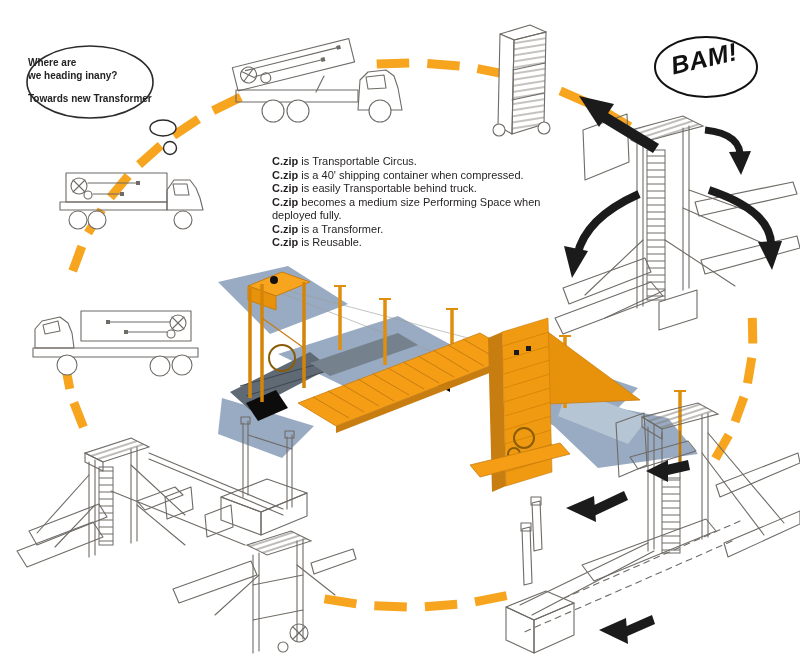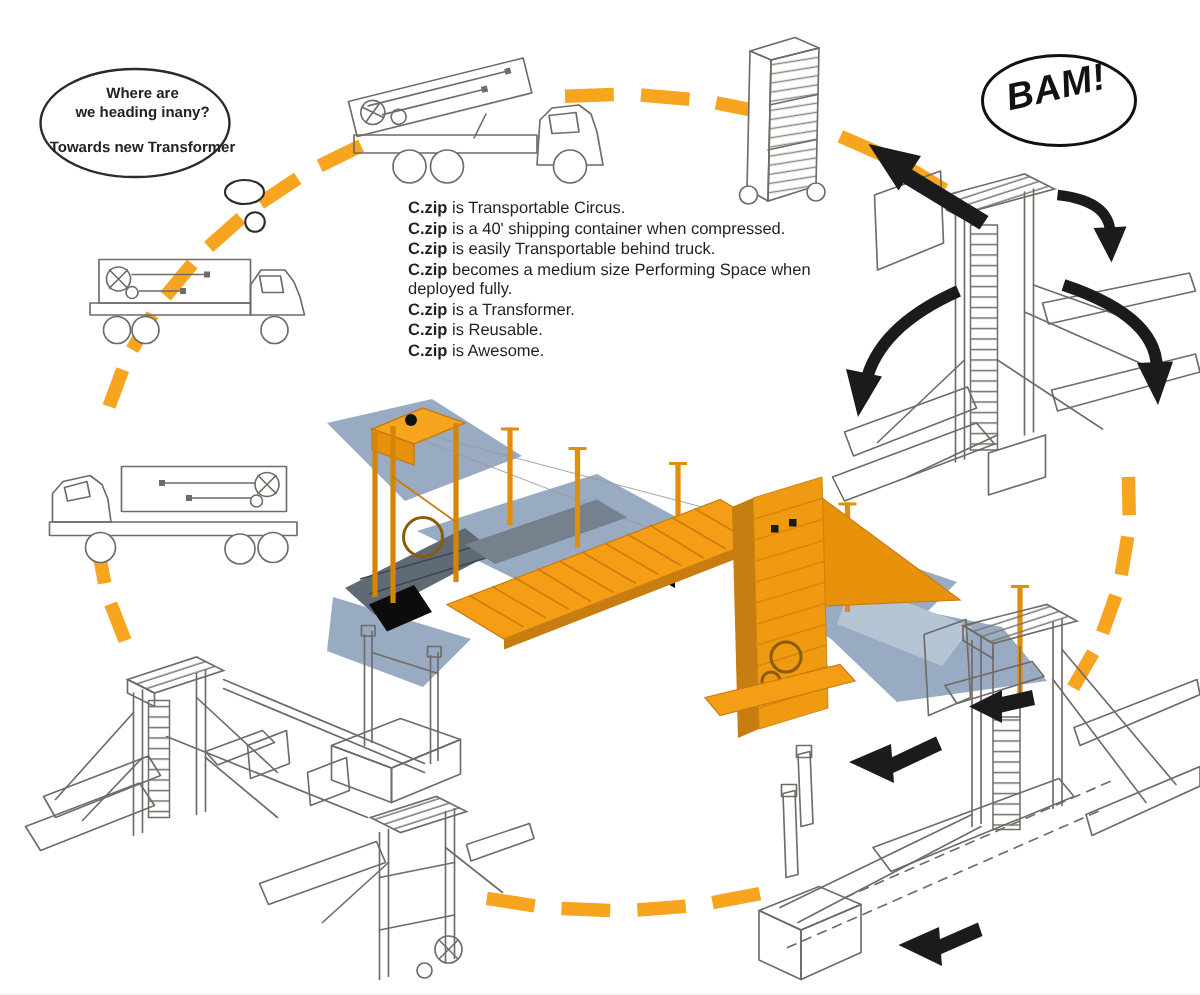--- a/index.html
+++ b/index.html
@@ -4,27 +4,27 @@
 <style>
   html,body{margin:0;padding:0;background:#e8e8e8;}
   #stage{position:relative;width:800px;height:663px;background:#ffffff;overflow:hidden;
          font-family:"Liberation Sans",sans-serif;}
   .abs{position:absolute;}
   svg{display:block;overflow:visible;}
   .pencil{stroke:#6f6b66;stroke-width:1.1;fill:none;stroke-linejoin:round;stroke-linecap:round;}
   .pencil-f{stroke:#6f6b66;stroke-width:1.1;fill:#ffffff;stroke-linejoin:round;}
   .ink{fill:#1b1b1b;stroke:none;}
   .inkline{stroke:#1b1b1b;fill:none;}
-  #thought-text{position:absolute;left:28px;top:56px;width:134px;text-align:center;
+  #thought-text{position:absolute;left:28px;top:56px;width:134px;
     font-size:10px;font-weight:700;color:#222;line-height:13px;}
   #thought-text .gap{height:10px;}
   #bam-text{position:absolute;left:656px;top:44px;width:100px;height:46px;text-align:center;
     font-size:25px;font-weight:700;font-style:italic;color:#111;
     transform:rotate(-13deg);letter-spacing:.5px;}
-  #desc{position:absolute;left:272px;top:133px;width:300px;font-size:11px;color:#231f20;line-height:13.5px;}
+  #desc{position:absolute;left:272px;top:155px;width:300px;font-size:11px;color:#231f20;line-height:13.5px;}
   #desc .b{font-weight:700;}
   #dash-layer line{stroke-width:9;stroke-linecap:butt;}
 </style>
 </head>
 <body>
 
 <div id="stage">
 
   <svg id="dash-layer" class="abs" style="left:0;top:0" width="800" height="663" viewBox="0 0 800 663">
       <line x1="240.7" y1="97.1" x2="213.1" y2="110.6" stroke="#F7A41F"></line>
@@ -67,21 +67,20 @@
   </svg>
   <div id="bam-text">BAM!</div>
 
   <div id="desc">
     <div><span class="b">C.zip</span><span> is Transportable Circus.</span></div>
     <div><span class="b">C.zip</span><span> is a 40' shipping container when compressed.</span></div>
     <div><span class="b">C.zip</span><span> is easily Transportable behind truck.</span></div>
     <div><span class="b">C.zip</span><span> becomes a medium size Performing Space when deployed fully.</span></div>
     <div><span class="b">C.zip</span><span> is a Transformer.</span></div>
     <div><span class="b">C.zip</span><span> is Reusable.</span></div>
-    <div><span class="b">C.zip</span><span> is Awesome.</span></div>
   </div>
 
   <svg class="abs" style="left:228px;top:32px" width="182" height="93" viewBox="0 0 182 93">
     <g transform="rotate(-14 14 58)">
       <rect x="10" y="34" width="120" height="24" class="pencil"></rect>
       <line x1="22" y1="40" x2="118" y2="40" class="pencil"></line>
       <rect x="116" y="38" width="4" height="4" fill="#6f6b66"></rect>
       <line x1="30" y1="48" x2="100" y2="48" class="pencil"></line>
       <rect x="98" y="46" width="4" height="4" fill="#6f6b66"></rect>
       <circle cx="24" cy="45" r="8" class="pencil"></circle>

